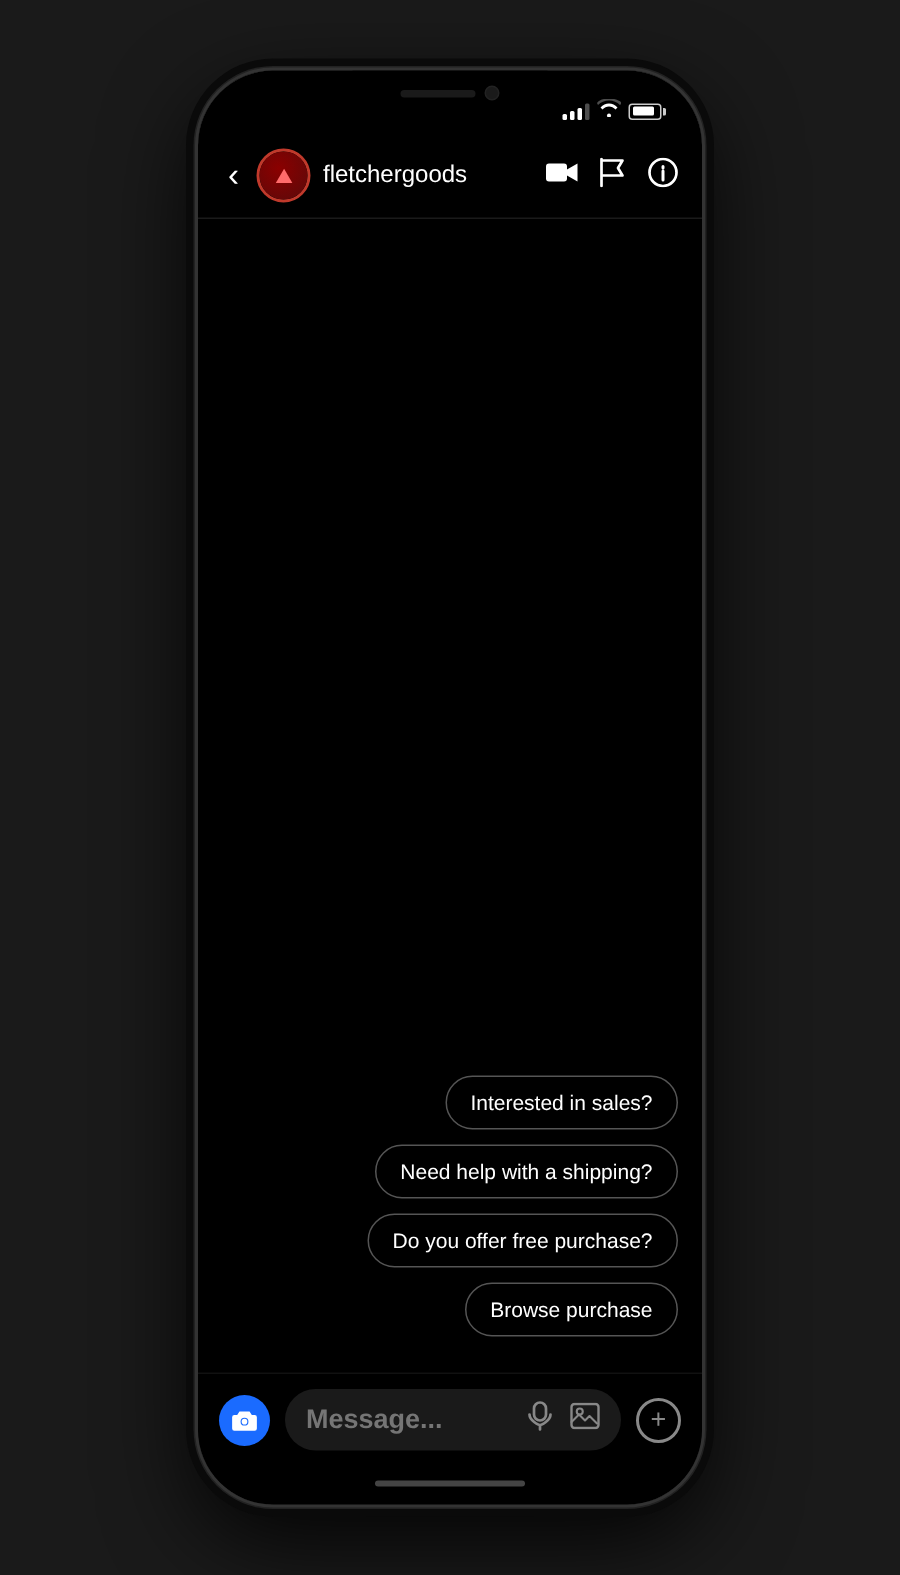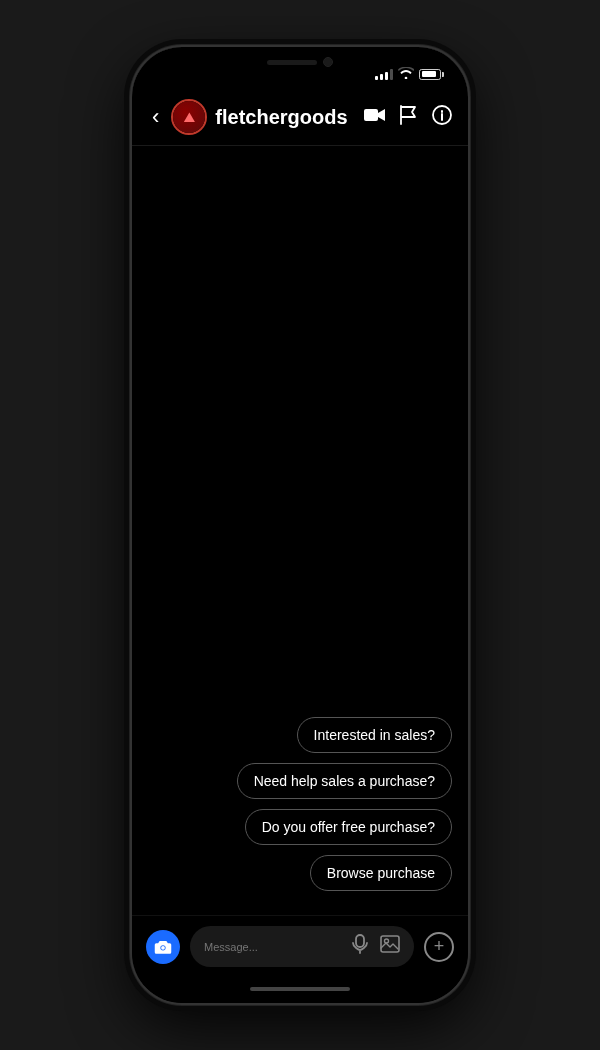--- a/index.html
+++ b/index.html
@@ -194,22 +194,22 @@
     }
 
     .avatar-icon {
       color: #ff6b6b;
       font-size: 14px;
     }
 
     .username {
       flex: 1;
       color: #fff;
-      font-size: 20px;
-      font-weight: 700;
+      font-size: 16px;
+      font-weight: 400;
     }
 
     .header-actions {
       display: flex;
       align-items: center;
       gap: 14px;
     }
 
     .header-icon {
       color: #fff;
@@ -282,23 +282,24 @@
       padding: 8px 14px;
       display: flex;
       align-items: center;
     }
 
     .message-input {
       background: transparent;
       border: none;
       outline: none;
       color: #888;
-      font-size: 11px;
+      font-size: 18px;
       width: 100%;
       font-family: inherit;
+      font-weight: bold;
     }
 
     .input-right-icons {
       display: flex;
       align-items: center;
       gap: 12px;
     }
 
     .input-icon {
       color: #888;
@@ -396,21 +397,21 @@
             <circle cx="10" cy="10" r="9" stroke="white" stroke-width="1.8"></circle>
             <path d="M10 9v6M10 6v1" stroke="white" stroke-width="2" stroke-linecap="round"></path>
           </svg>
         </span>
       </div>
     </div>
 
     <div class="chat-area">
       <div class="quick-replies">
         <button class="quick-reply-btn">Interested in sales?</button>
-        <button class="quick-reply-btn">Need help sales a purchase?</button>
+        <button class="quick-reply-btn">Need help with a shipping?</button>
         <button class="quick-reply-btn">Do you offer free purchase?</button>
         <button class="quick-reply-btn">Browse purchase</button>
       </div>
     </div>
 
     <div class="input-bar">
       <div class="camera-btn">
         <svg viewBox="0 0 24 20" fill="white" xmlns="http://www.w3.org/2000/svg">
           <path d="M23 17a2 2 0 0 1-2 2H3a2 2 0 0 1-2-2V7a2 2 0 0 1 2-2h2.5l2-3h9l2 3H21a2 2 0 0 1 2 2v10z"></path>
           <circle cx="12" cy="11" r="3.5" fill="#1a6bff"></circle>

